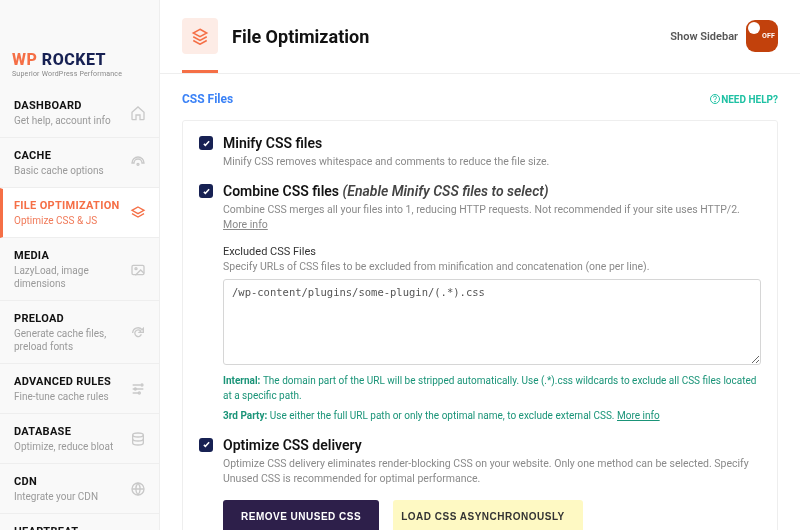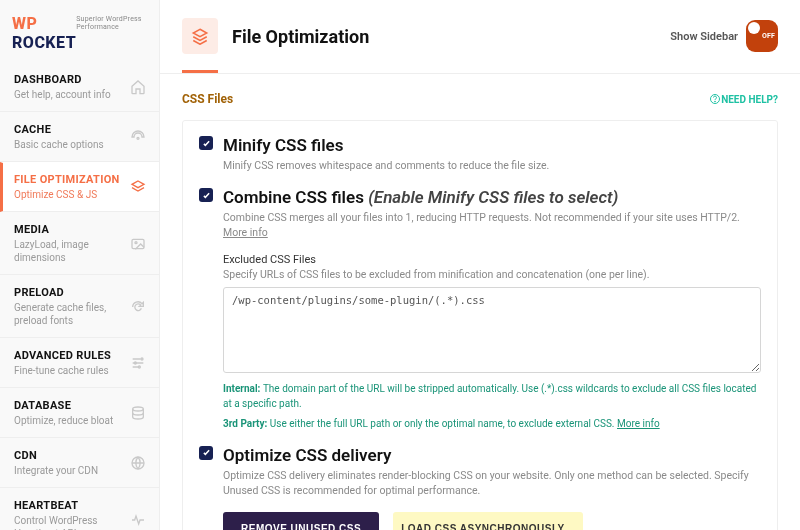--- a/index.html
+++ b/index.html
@@ -1,19 +1,19 @@
 <!DOCTYPE html>
 <html><head>
 <meta charset="utf-8">
 <style>
 * { box-sizing: border-box; margin: 0; padding: 0; }
 body { font-family: -apple-system, BlinkMacSystemFont, "Segoe UI", Roboto, Helvetica, Arial, sans-serif; font-size: 12px; color: #333; background: #fff; width: 800px; height: 530px; overflow: hidden; }
 .app { display: flex; height: 530px; }
 .sidebar { width: 160px; background: #f9f9f9; border-right: 1px solid #eee; display: flex; flex-direction: column; overflow-y: auto; }
-.logo { padding: 14px 12px 10px; display: flex; flex-direction: row; align-items: flex-start; }
+.logo { padding: 14px 12px 10px; display: flex; flex-direction: column; align-items: flex-start; margin-top: 36px; }
 .logo-main { font-weight: 800; font-size: 16px; letter-spacing: 0.5px; }
 .logo-main .wp { color: #f56f46; }
 .logo-main .rocket { color: #172153; }
 .logo-tag { font-size: 7px; color: #888; margin-top: 1px; letter-spacing: 0.2px; }
 .nav-item { padding: 10px 12px 10px 14px; border-bottom: 1px solid #eee; border-top: 1px solid transparent; display: flex; align-items: center; justify-content: space-between; cursor: pointer; position: relative; }
 .nav-item .nav-text { flex: 1; }
 .nav-item .nav-title { font-size: 11px; font-weight: 700; color: #121212; letter-spacing: 0.3px; text-transform: uppercase; }
 .nav-item .nav-sub { font-size: 10px; color: #9a9a9a; margin-top: 2px; line-height: 1.3; }
 .nav-item .nav-icon { width: 18px; height: 18px; color: #c9c9c9; display: flex; align-items: center; justify-content: center; }
 .nav-item.active { background: #fff; border-left: 3px solid #f56f46; padding-left: 11px; }
@@ -25,29 +25,29 @@
 .header-icon { width: 36px; height: 36px; border-radius: 4px; background: #fdece6; display: flex; align-items: center; justify-content: center; color: #f56f46; }
 .header-title { font-size: 18px; font-weight: 700; color: #121212; flex: 1; }
 .show-sidebar { display: flex; align-items: center; gap: 8px; font-size: 11px; color: #555; font-weight: 600; }
 .toggle { width: 32px; height: 32px; border-radius: 9px; background: #c2410c; position: relative; display: flex; align-items: center; justify-content: flex-end; padding: 0 3px; }
 .toggle-knob { width: 12px; height: 12px; border-radius: 50%; background: #fff; position: absolute; left: 2px; top: 2px; }
 .toggle-label { font-size: 7px; color: #fff; font-weight: 700; letter-spacing: 0.2px; }
 .tab-ind { height: 3px; width: 36px; background: #f56f46; margin: 16px 0 0 22px; }
 .divider { height: 1px; background: #eee; margin-top: 0; }
 .content { flex: 1; overflow-y: auto; padding: 18px 22px 20px 22px; }
 .section-head { display: flex; align-items: center; justify-content: space-between; margin-bottom: 14px; }
-.section-title { color: #a16207; font-weight: 700; font-size: 12px; }
+.section-title { color: #3b82f6; font-weight: 700; font-size: 12px; }
 .need-help { color: #1ec1a3; font-size: 10px; font-weight: 700; display: flex; align-items: center; }
 .panel { border: 1px solid #eee; border-radius: 3px; padding: 14px 16px 16px; }
 .opt { display: flex; gap: 10px; margin-bottom: 14px; }
 .opt:last-child { margin-bottom: 0; }
 .check { width: 14px; height: 14px; border-radius: 3px; background: #172153; color: #fff; display: flex; align-items: center; justify-content: center; flex-shrink: 0; margin-top: 1px; }
 .check svg { width: 9px; height: 9px; }
 .opt-body { flex: 1; }
-.opt-label { font-size: 17px; color: #121212; font-weight: 600; }
+.opt-label { font-size: 14px; color: #121212; font-weight: 600; }
 .opt-label .hint { font-style: italic; font-weight: 600; color: #444; }
 .opt-desc { font-size: 10.5px; color: #8a8a8a; margin-top: 3px; line-height: 1.45; }
 .opt-desc a, .note a { text-decoration: underline; color: inherit; cursor: pointer; }
 .sublabel { font-size: 11px; color: #333; margin-top: 12px; margin-bottom: 2px; }
 .subdesc { font-size: 10.5px; color: #8a8a8a; margin-bottom: 6px; }
 textarea.excl { width: 100%; height: 86px; border: 1px solid #d6d6d6; border-radius: 3px; padding: 6px 8px; font-family: 'SFMono-Regular', Consolas, monospace; font-size: 10.5px; color: #555; resize: vertical; }
 .note { font-size: 10px; color: #1a9478; line-height: 1.5; margin-top: 5px; }
 .note b { font-weight: 700; }
 .btn-row { display: flex; gap: 14px; margin-top: 14px; }
 .btn { padding: 11px 18px; font-size: 10px; font-weight: 800; letter-spacing: 0.5px; border: none; border-radius: 3px; cursor: pointer; }

